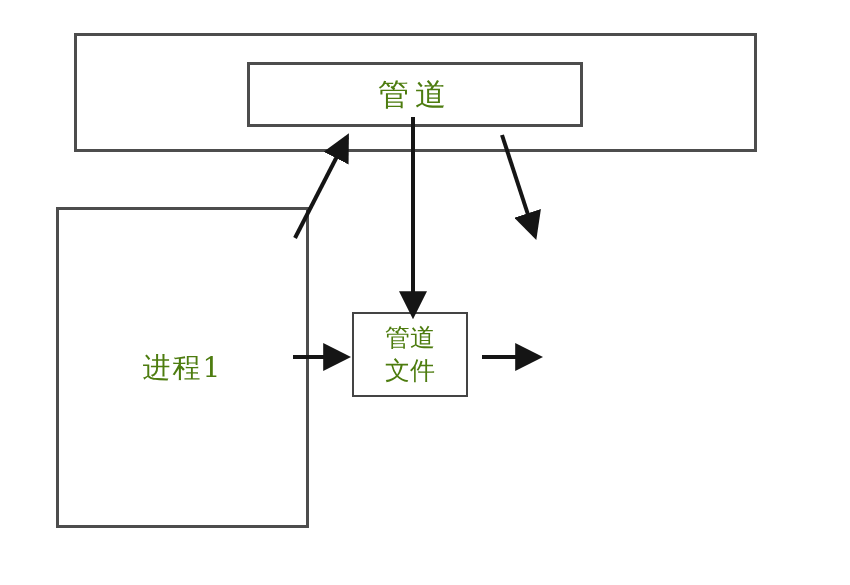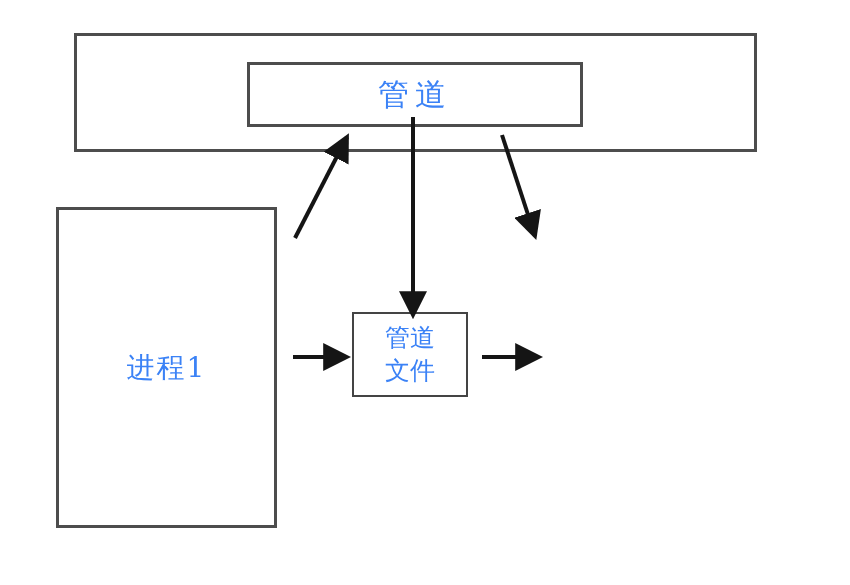--- a/index.html
+++ b/index.html
@@ -17,35 +17,35 @@
   }
   .box {
     position: absolute;
     box-sizing: border-box;
     border: 3px solid #4d4d4d;
     background: #ffffff;
     display: flex;
     align-items: center;
     justify-content: center;
     text-align: right;
-    color: #3b82f6;
+    color: #4d7c0f;
   }
   .outer-box {
     left: 74px; top: 33px;
     width: 683px; height: 119px;
     background: transparent;
   }
   .pipe-box {
     left: 247px; top: 62px;
     width: 336px; height: 65px;
     font-size: 31px;
     letter-spacing: 6px;
   }
   .process-box {
-    width: 221px; height: 321px;
+    width: 253px; height: 321px;
     font-size: 28px;
     letter-spacing: 2px;
   }
   .process1-box { left: 56px; top: 207px; }
   .process2-box { left: 553px; top: 206px; width: 220px; height: 322px; }
   .pipe-file-box {
     left: 352px; top: 312px;
     width: 116px; height: 85px;
     border-width: 2.5px;
     border-color: #444444;

